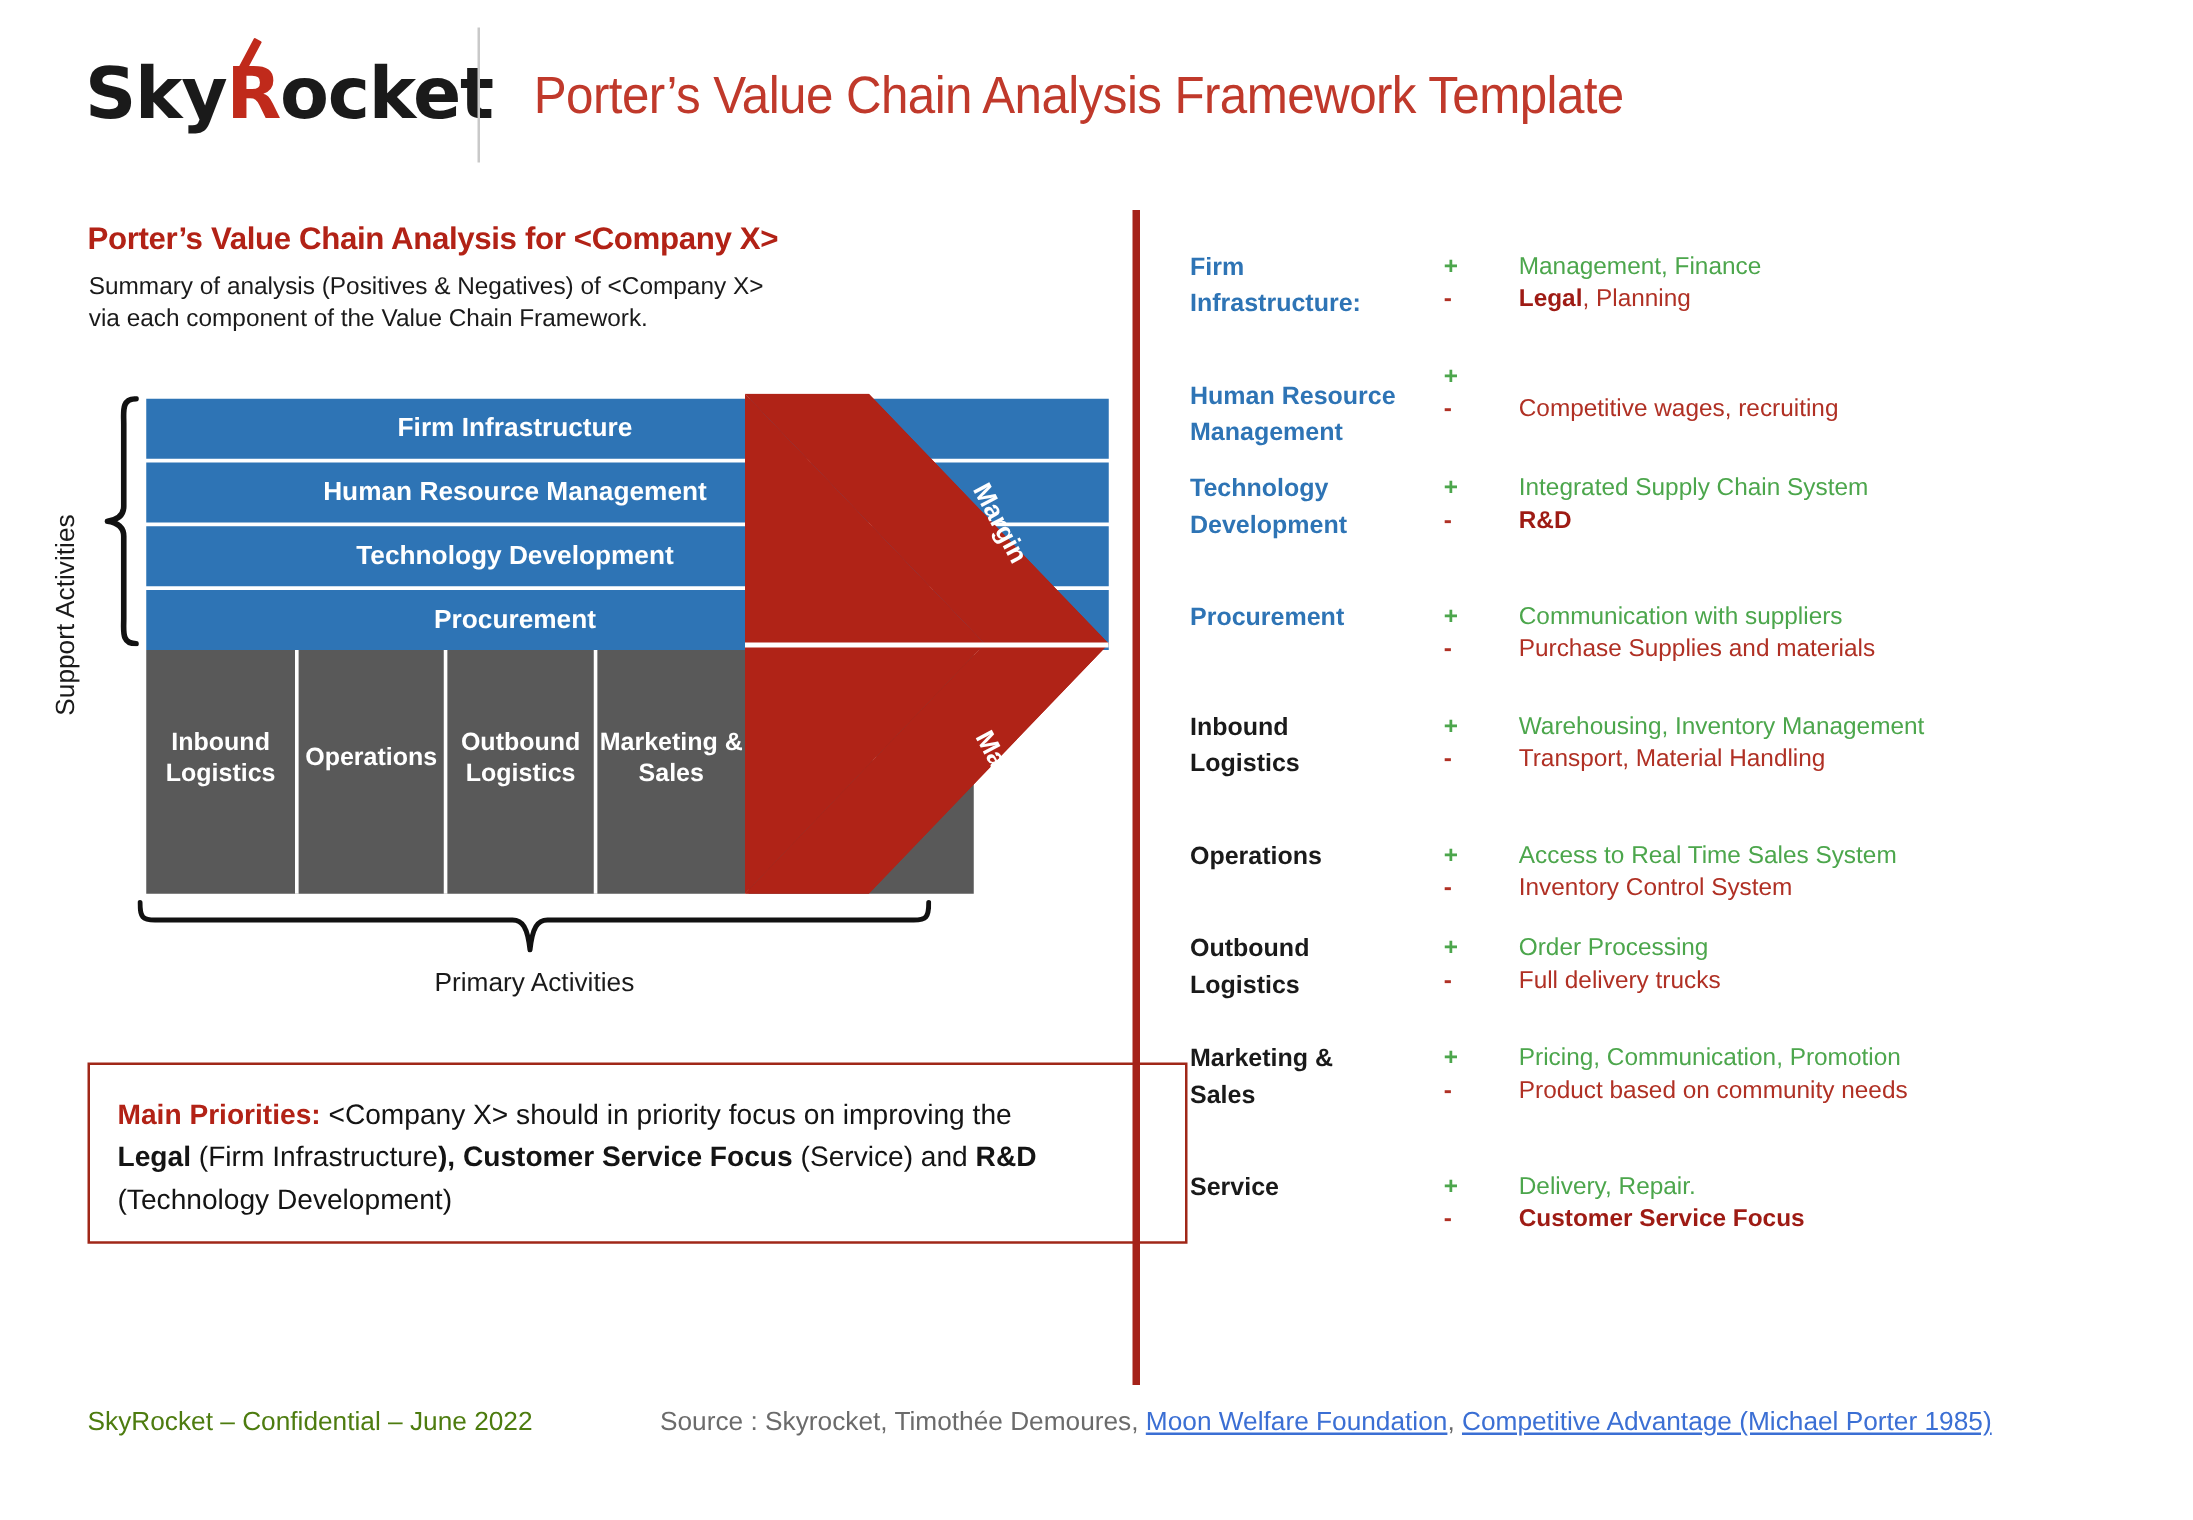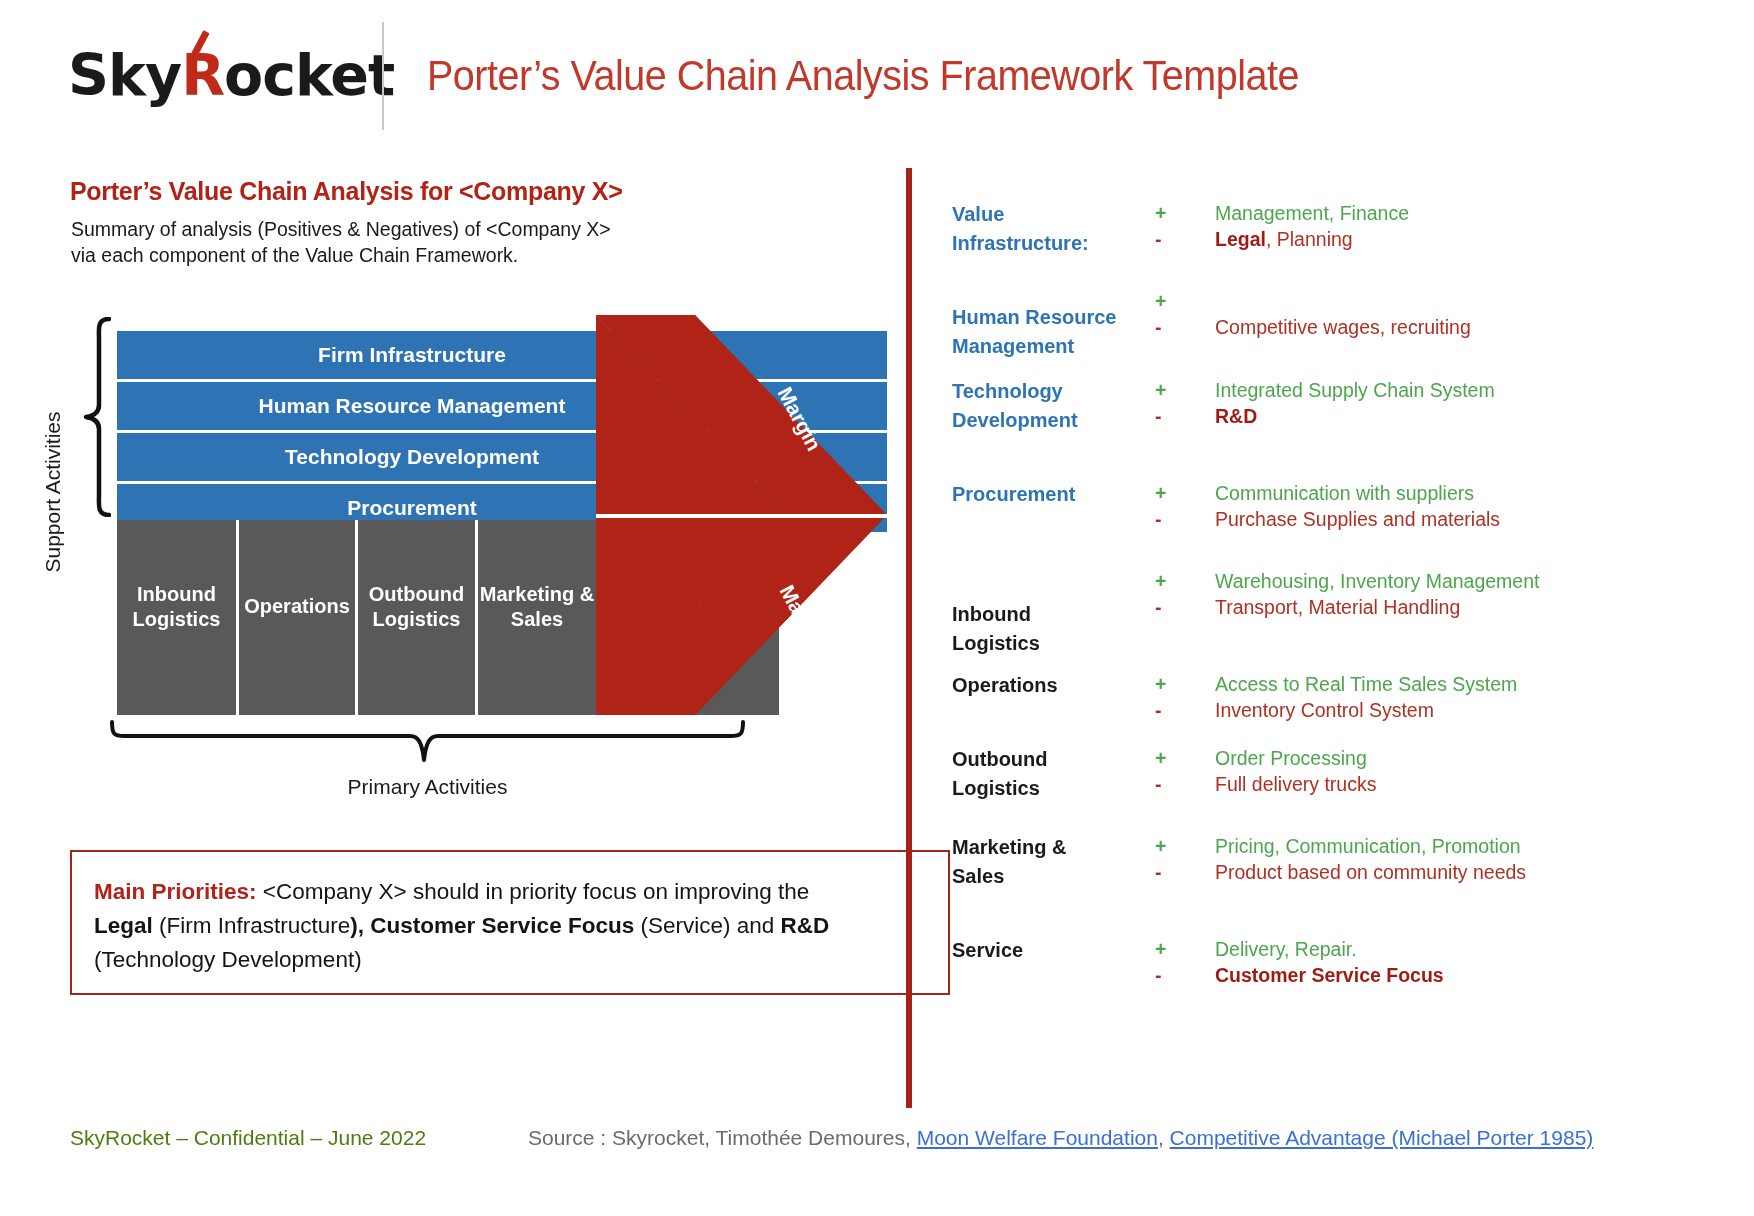--- a/index.html
+++ b/index.html
@@ -118,21 +118,21 @@
     color: #1a1a1a;
   }
 
   .arrow-wrap {
     position: absolute;
     left: 117px; top: 10px;
     width: 770px; height: 400px;
   }
   .support-rows {
     position: absolute;
-    left: 0; top: 16px;
+    left: 0; top: 4px;
     width: 780px; height: 200px;
   }
   .srow {
     position: absolute;
     left: 0;
     width: 770px;
     height: 48px;
     background: #2E74B5;
     color: #ffffff;
     font-size: 21px;
@@ -370,21 +370,21 @@
     <div id="priorities-text">
       <span class="pri-head">Main Priorities:</span><span id="priorities-body"><span> &lt;Company X&gt; should in priority focus on improving the </span><b>Legal</b><span> (Firm Infrastructure</span><b>), Customer Service Focus</b><span> (Service) and </span><b>R&amp;D</b><span> (Technology Development)</span></span>
     </div>
   </div>
 </div>
 
 <div id="vertical-divider"></div>
 
 <div id="right-panel">
     <div class="entry" style="top: 50px;">
-      <div class="entry-label support" style="white-space: pre-line;">Value
+      <div class="entry-label support" style="white-space: pre-line;">Firm
 Infrastructure:</div>
       <div class="entry-items">
         <div class="bullet pos">
           <span class="sign">+</span>
           <span class="body"><span>Management, Finance</span></span>
         </div>
         <div class="bullet neg">
           <span class="sign">-</span>
           <span class="body"><span class="hl">Legal</span><span>, Planning</span></span>
         </div>
@@ -424,21 +424,21 @@
           <span class="sign">+</span>
           <span class="body"><span>Communication with suppliers</span></span>
         </div>
         <div class="bullet neg">
           <span class="sign">-</span>
           <span class="body"><span>Purchase Supplies and materials</span></span>
         </div>
       </div>
     </div>
     <div class="entry" style="top: 418px;">
-      <div class="entry-label primary" style="white-space: pre-line; margin-top: 32px;">Inbound
+      <div class="entry-label primary" style="white-space: pre-line;">Inbound
 Logistics</div>
       <div class="entry-items">
         <div class="bullet pos">
           <span class="sign">+</span>
           <span class="body"><span>Warehousing, Inventory Management</span></span>
         </div>
         <div class="bullet neg">
           <span class="sign">-</span>
           <span class="body"><span>Transport, Material Handling</span></span>
         </div>

